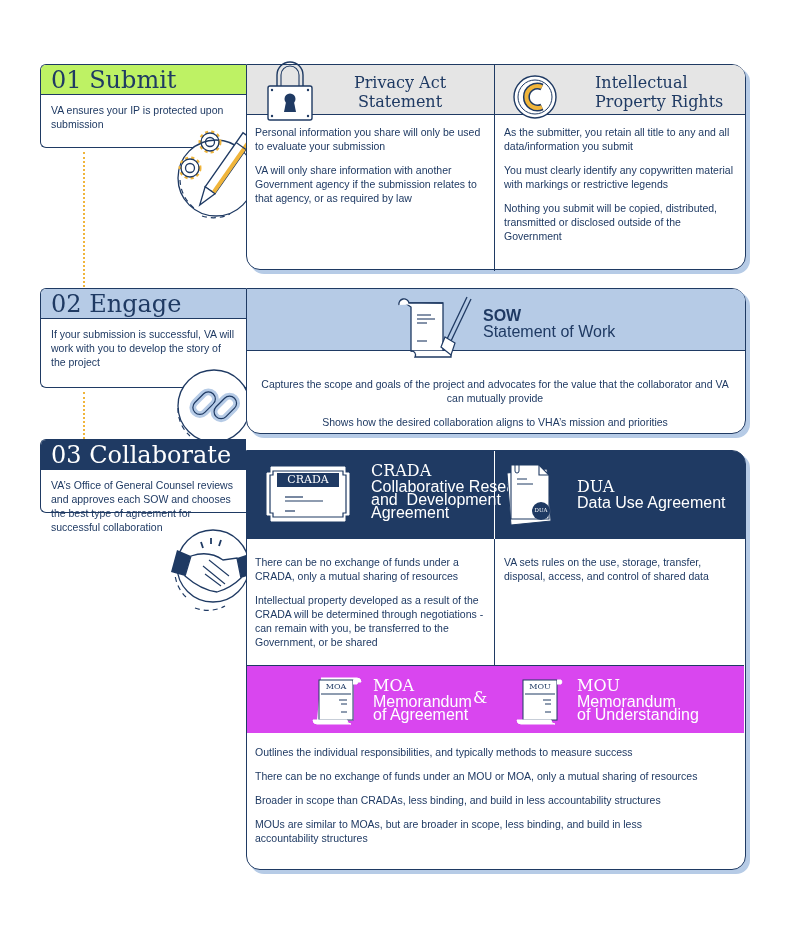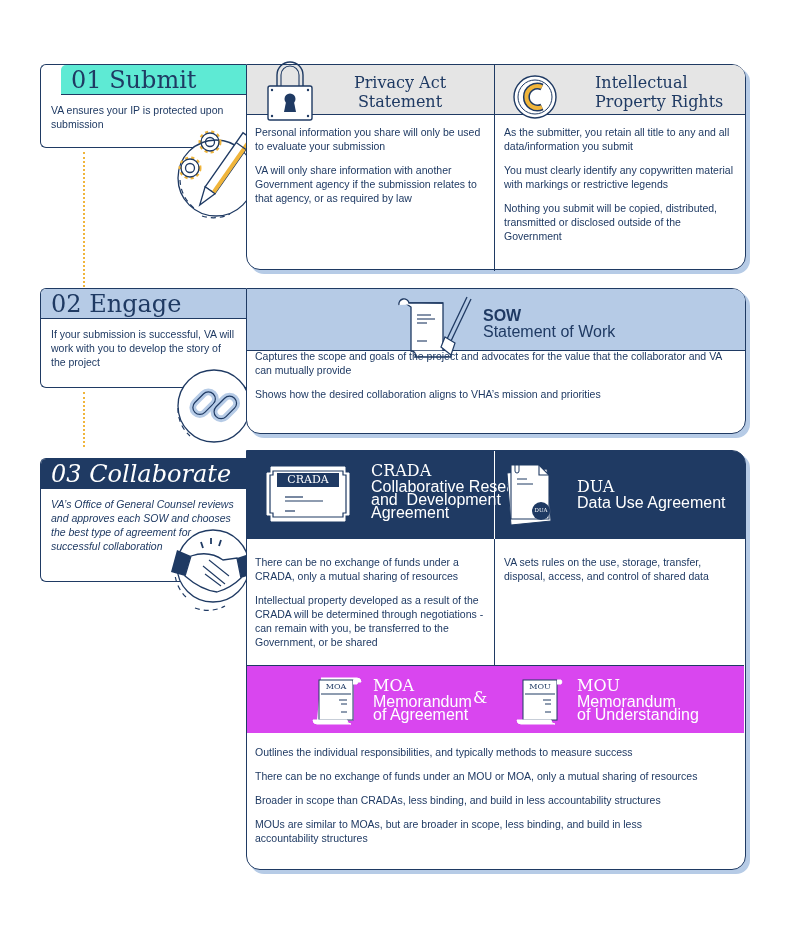--- a/index.html
+++ b/index.html
@@ -36,21 +36,21 @@
 
   .title-lg { font-size: 16px; line-height: 19px; }
   .sub { font-size: 16px; line-height: 13px; }
 
   svg { display: block; }
 </style>
 </head>
 <body>
 
 <div class="step" style="top:64px; height:84px;">
-  <div class="hdr serif" style="background:#5eead4;margin-left:20px;">01 Submit</div>
+  <div class="hdr serif" style="background:#bef264;">01 Submit</div>
   <div class="desc">VA ensures your IP is protected upon submission</div>
 </div>
 <div class="dots" style="top:152px; height:135px;"></div>
 
 <div class="abs" style="left:168px; top:120px; width:84px; height:100px;">
   <svg width="84" height="100" viewBox="0 0 84 100">
     <circle cx="48" cy="58" r="38" fill="#fff" stroke="#1f3a63" stroke-width="1.3"></circle>
     <path d="M12 60 A38 38 0 0 0 26 88" fill="none" stroke="#1f3a63" stroke-width="1.2" stroke-dasharray="5 4"></path>
     <path d="M34 96 A38 38 0 0 0 62 94" fill="none" stroke="#1f3a63" stroke-width="1.2" stroke-dasharray="5 4"></path>
     <g fill="none" stroke="#1f3a63" stroke-width="1.3">
@@ -149,27 +149,27 @@
         <path d="M72 2 L52 44" stroke="#1f3a63" stroke-width="1.3"></path>
         <path d="M76 4 L56 46" stroke="#1f3a63" stroke-width="1.3"></path>
         <path d="M50 42 L60 48 L56 60 L46 52 Z" fill="#fff" stroke="#1f3a63" stroke-width="1.2"></path>
       </svg>
     </div>
     <div class="abs" style="left:236px; top:18px;">
       <div style="font-size:16px; font-weight:bold; line-height:18px;">SOW</div>
       <div class="sub">Statement of Work</div>
     </div>
   </div>
-  <div class="ptext" style="left:8px; top:60px; width:480px;">
+  <div class="ptext" style="left:8px; top:88px; width:480px;text-align:center;">
     <p>Captures the scope and goals of the project and advocates for the value that the collaborator and VA can mutually provide</p>
     <p>Shows how the desired collaboration aligns to VHA’s mission and priorities</p>
   </div>
 </div>
 
-<div class="step" style="top:458px; height:124px;font-style:italic;">
+<div class="step" style="top:439px; height:74px;">
   <div class="hdr serif" style="background:#1f3a63; color:#fff;">03 Collaborate</div>
   <div class="desc">VA’s Office of General Counsel reviews and approves each SOW and chooses the best type of agreement for successful collaboration</div>
 </div>
 
 <div class="abs" style="left:165px; top:522px; width:90px; height:92px;">
   <svg width="90" height="92" viewBox="0 0 90 92">
     <circle cx="48" cy="44" r="36" fill="#fff" stroke="#1f3a63" stroke-width="1.3"></circle>
     <path d="M10 46 A36 36 0 0 0 22 76" fill="none" stroke="#1f3a63" stroke-width="1.2" stroke-dasharray="5 4"></path>
     <path d="M30 86 A36 36 0 0 0 60 84" fill="none" stroke="#1f3a63" stroke-width="1.2" stroke-dasharray="5 4"></path>
     <path d="M12 28 L26 34 L20 54 L6 50 Z" fill="#1f3a63"></path>

